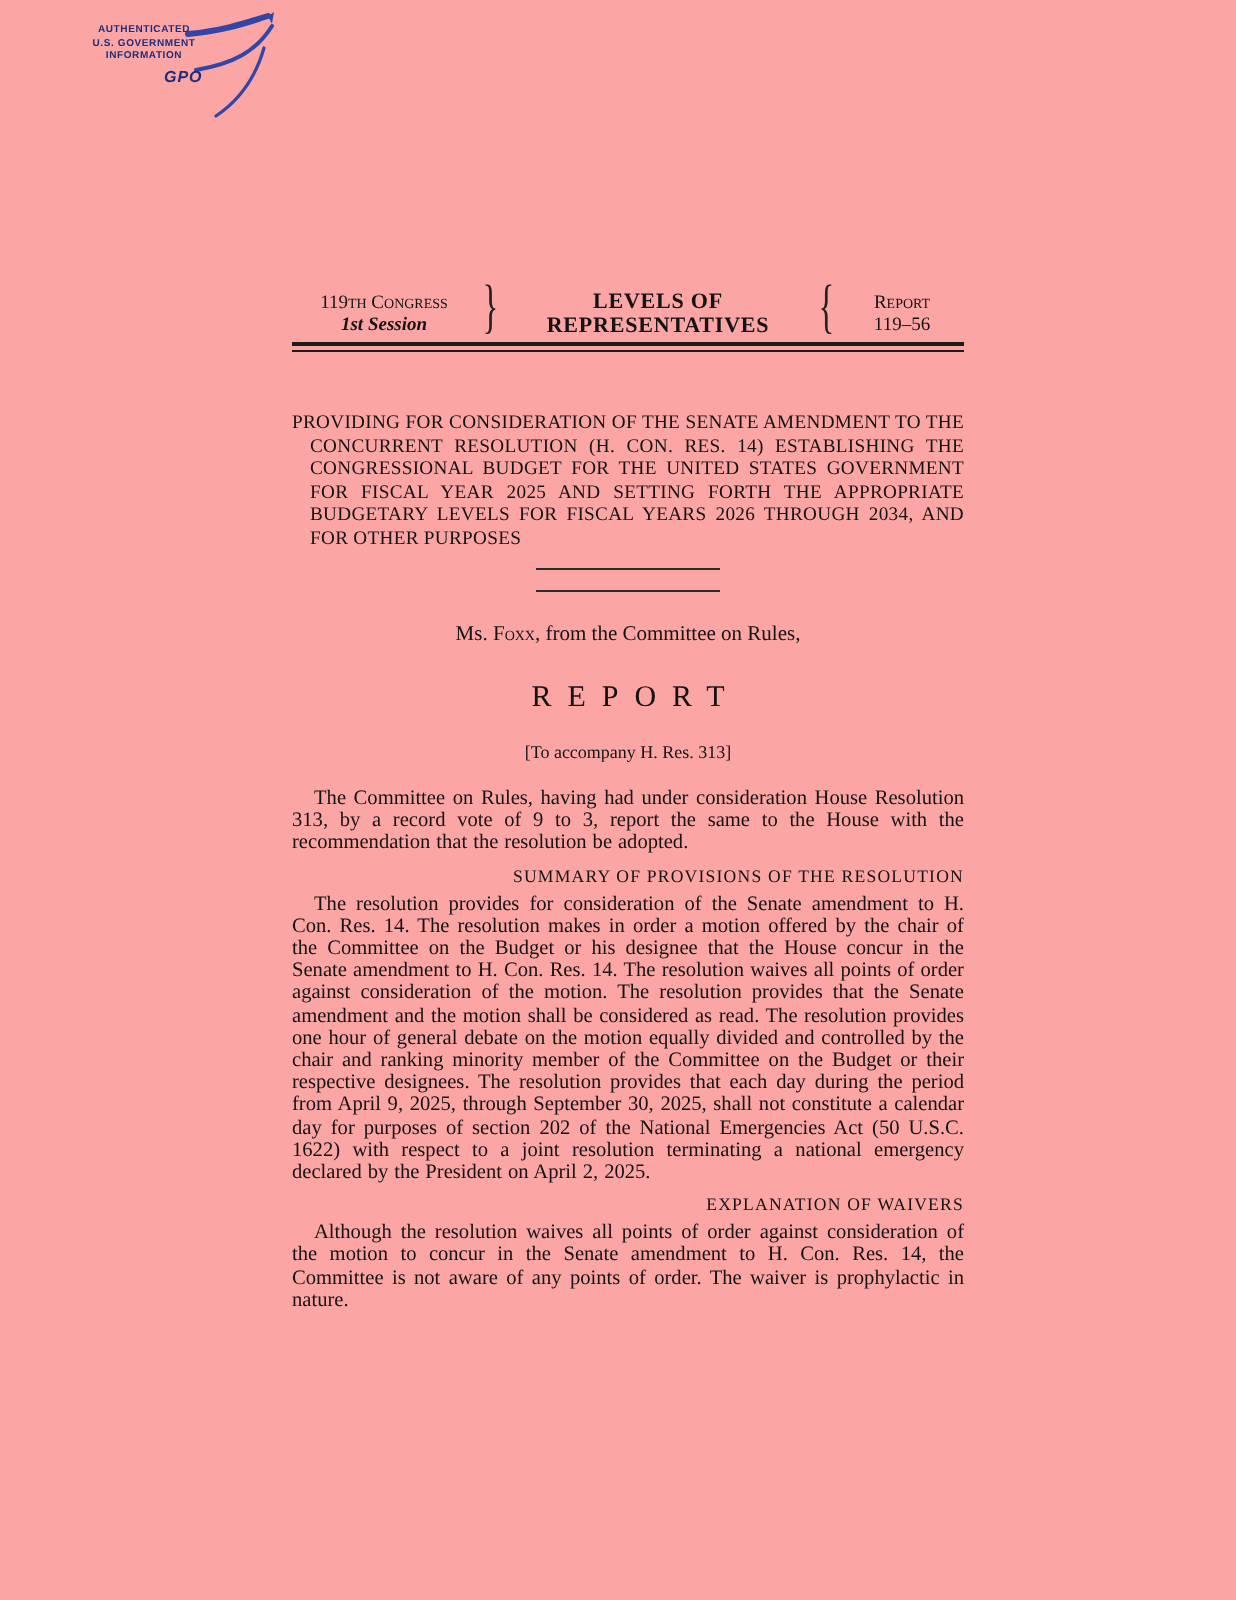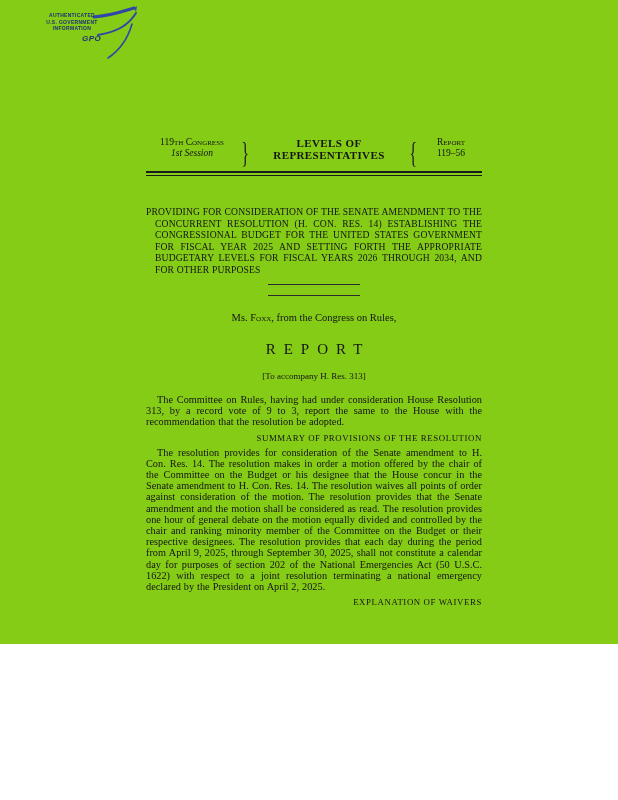--- a/index.html
+++ b/index.html
@@ -1,19 +1,19 @@
 <!DOCTYPE html>
 <html><head>
 <meta charset="utf-8">
 <style>
   html,body{margin:0;padding:0;background:#ffffff;}
   .page{
     position:relative;
-    width:618px;height:644px;
-    background:#84cc16;
+    width:618px;height:800px;
+    background:#fca5a5;
     font-family:"Liberation Serif", serif;
     color:#141414;
     overflow:hidden;
   }
   
   .gpo-logo{
     position:absolute;left:34px;top:6px;width:102px;height:58px;
     font-family:"Liberation Sans", sans-serif;
   }
   .gpo-text{
@@ -23,27 +23,27 @@
     font-weight:bold;color:#1f2d7a;
   }
   .gpo-mark{
     position:absolute;left:48px;top:28px;
     font-size:8px;font-weight:bold;font-style:italic;color:#1f2d7a;letter-spacing:.5px;
   }
   .gpo-swoosh{position:absolute;left:56px;top:0px;}
   
   .content{position:absolute;left:146px;top:137px;width:336px;}
   .masthead{
-    display:flex;align-items:flex-start;justify-content:space-between;
+    display:flex;align-items:flex-end;justify-content:space-between;
     height:32px;
   }
   .mast-left{width:92px;text-align:center;line-height:11px;font-size:9.5px;}
   .mast-right{width:62px;text-align:center;line-height:11px;font-size:9.5px;}
   .sc{font-variant:small-caps;}
-  .italic{font-style:italic;}
+  .italic{font-style:italic;font-weight:bold;}
   .chamber{
     flex:1;text-align:center;
     font-size:11px;font-weight:bold;letter-spacing:.4px;
   }
   .brace{
     font-size:30px;font-weight:400;color:#222;
     transform:scaleX(.55);line-height:30px;
   }
   .double-rule{
     margin-top:2px;height:2px;
@@ -130,29 +130,30 @@
     <div class="double-rule"></div>
 
     <p class="title">PROVIDING FOR CONSIDERATION OF THE SENATE AMENDMENT TO THE CONCURRENT RESOLUTION (H. CON. RES. 14) ESTABLISHING THE CONGRESSIONAL BUDGET FOR THE UNITED STATES GOVERNMENT FOR FISCAL YEAR 2025 AND SETTING FORTH THE APPROPRIATE BUDGETARY LEVELS FOR FISCAL YEARS 2026 THROUGH 2034, AND FOR OTHER PURPOSES</p>
 
     <div class="short-rule"></div>
 
 
     <div class="short-rule dateline-gap"></div>
 
     <div class="submission">
-      <div><span>Ms. </span><span class="sc">Foxx</span><span>, from the Congress on Rules,</span></div>
+      <div><span>Ms. </span><span class="sc">Foxx</span><span>, from the Committee on Rules,</span></div>
     </div>
 
     <p class="report-heading">REPORT</p>
 
     <p class="accompany">[To accompany H. Res. 313]</p>
 
     <p class="body-para para-first">The Committee on Rules, having had under consideration House Resolution 313, by a record vote of 9 to 3, report the same to the House with the recommendation that the resolution be adopted.</p>
 
     <p class="sec-heading">SUMMARY OF PROVISIONS OF THE RESOLUTION</p>
     <p class="body-para">The resolution provides for consideration of the Senate amendment to H. Con. Res. 14. The resolution makes in order a motion offered by the chair of the Committee on the Budget or his designee that the House concur in the Senate amendment to H. Con. Res. 14. The resolution waives all points of order against consideration of the motion. The resolution provides that the Senate amendment and the motion shall be considered as read. The resolution provides one hour of general debate on the motion equally divided and controlled by the chair and ranking minority member of the Committee on the Budget or their respective designees. The resolution provides that each day during the period from April 9, 2025, through September 30, 2025, shall not constitute a calendar day for purposes of section 202 of the National Emergencies Act (50 U.S.C. 1622) with respect to a joint resolution terminating a national emergency declared by the President on April 2, 2025.</p>
 
     <p class="sec-heading">EXPLANATION OF WAIVERS</p>
+    <p class="body-para">Although the resolution waives all points of order against consideration of the motion to concur in the Senate amendment to H. Con. Res. 14, the Committee is not aware of any points of order. The waiver is prophylactic in nature.</p>
 
 
   </div>
 </div>
 
 </body></html>

